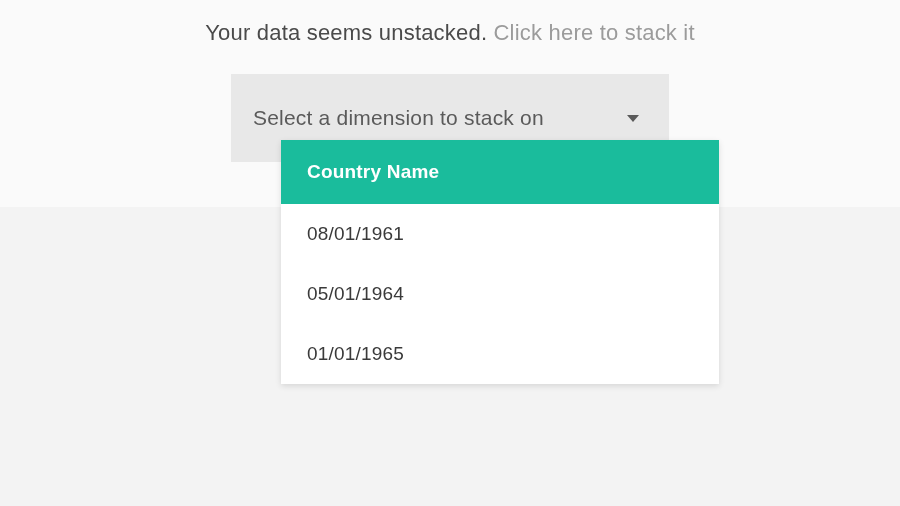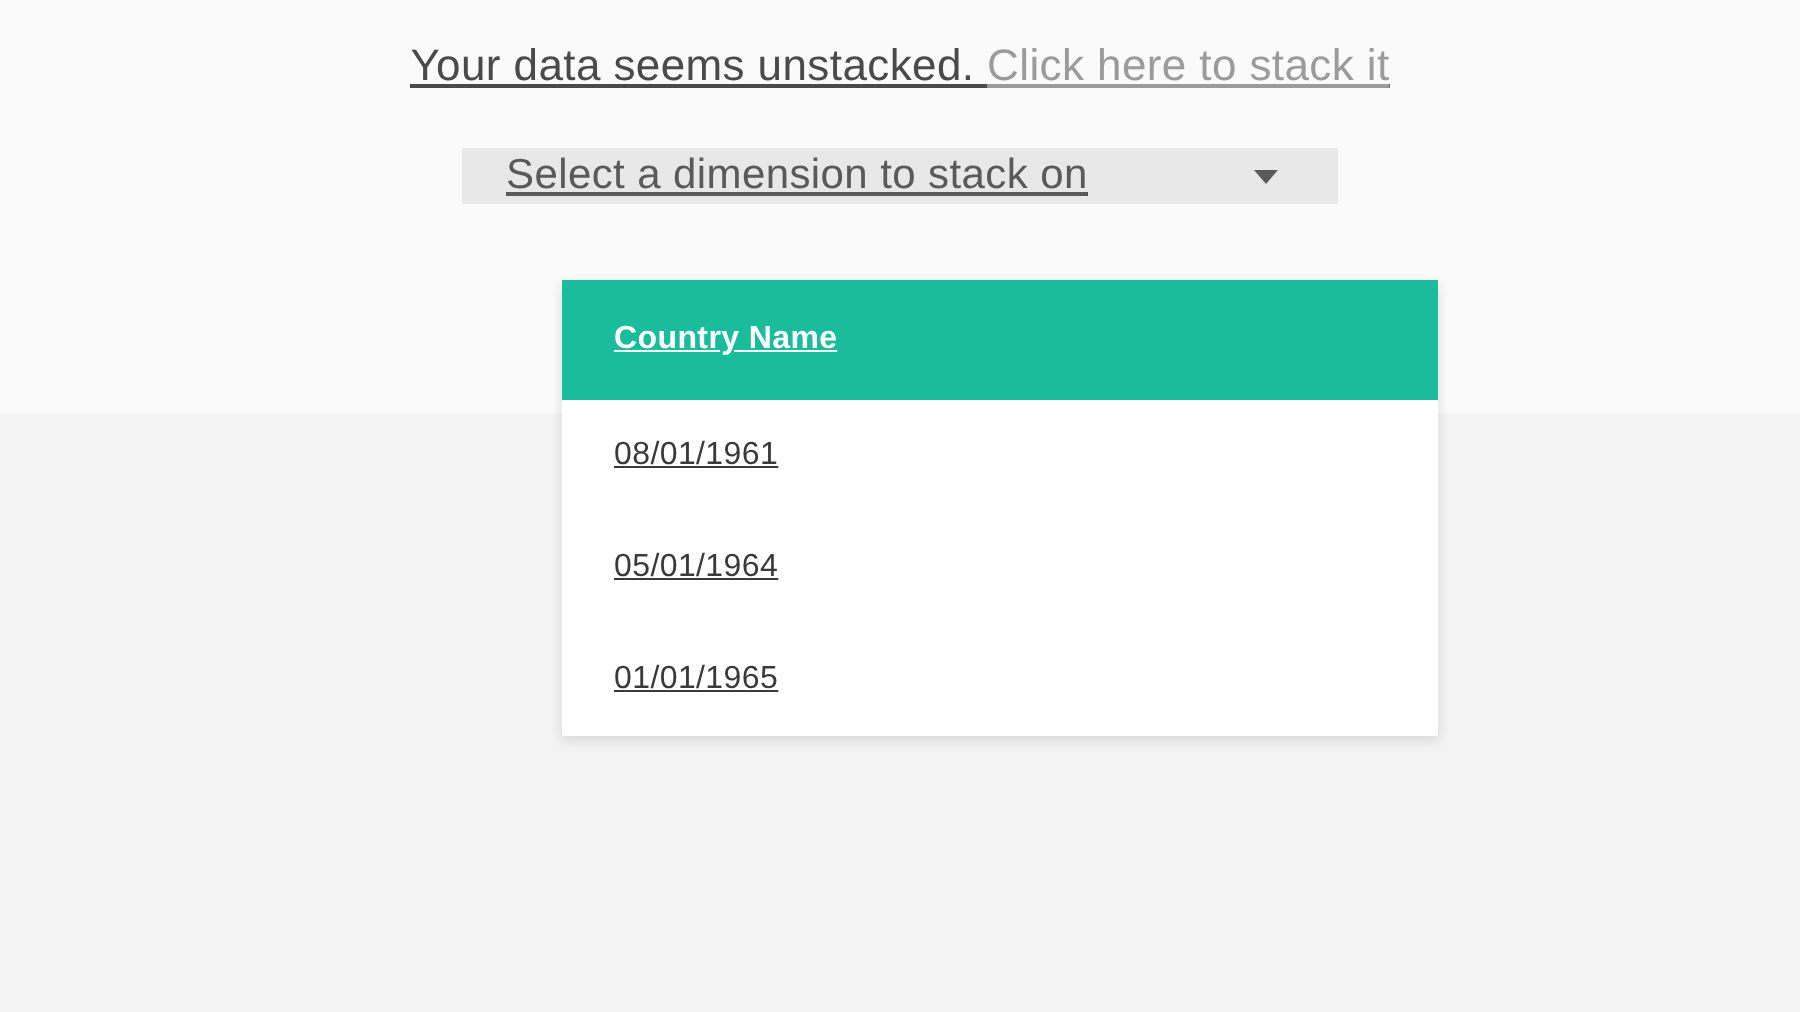--- a/index.html
+++ b/index.html
@@ -1,19 +1,18 @@
 <!DOCTYPE html>
 <html><head>
   <meta charset="utf-8">
   <style>
     * {
       margin: 0;
       padding: 0;
       box-sizing: border-box;
-      text-decoration: underline;
     }
     body {
       font-family: -apple-system, BlinkMacSystemFont, "Segoe UI", Helvetica, Arial, sans-serif;
       width: 900px;
       height: 506px;
       background: #f3f3f3;
       position: relative;
       overflow: hidden;
     }
     .top-section {
@@ -34,21 +33,21 @@
       cursor: pointer;
     }
     .dropdown-wrapper {
       margin-top: 28px;
       display: flex;
       justify-content: center;
     }
     .dropdown-button {
       background: #e8e8e8;
       border: none;
-      padding: 2px 22px;
+      padding: 32px 22px;
       font-size: 21px;
       color: #5a5a5a;
       font-weight: 400;
       cursor: pointer;
       display: flex;
       align-items: center;
       gap: 28px;
       font-family: inherit;
       letter-spacing: 0.2px;
       width: 438px;
@@ -65,21 +64,21 @@
     .dropdown-list {
       position: absolute;
       left: 281px;
       top: 140px;
       width: 438px;
       background: #ffffff;
       box-shadow: 0 2px 6px rgba(0,0,0,0.12);
     }
     .dropdown-item {
       padding: 19px 26px;
-      font-size: 16px;
+      font-size: 19px;
       color: #3a3a3a;
       font-weight: 400;
       cursor: pointer;
       letter-spacing: 0.2px;
     }
     .dropdown-item.selected {
       background: #1abc9c;
       color: #ffffff;
       font-weight: 600;
       padding: 21px 26px;

